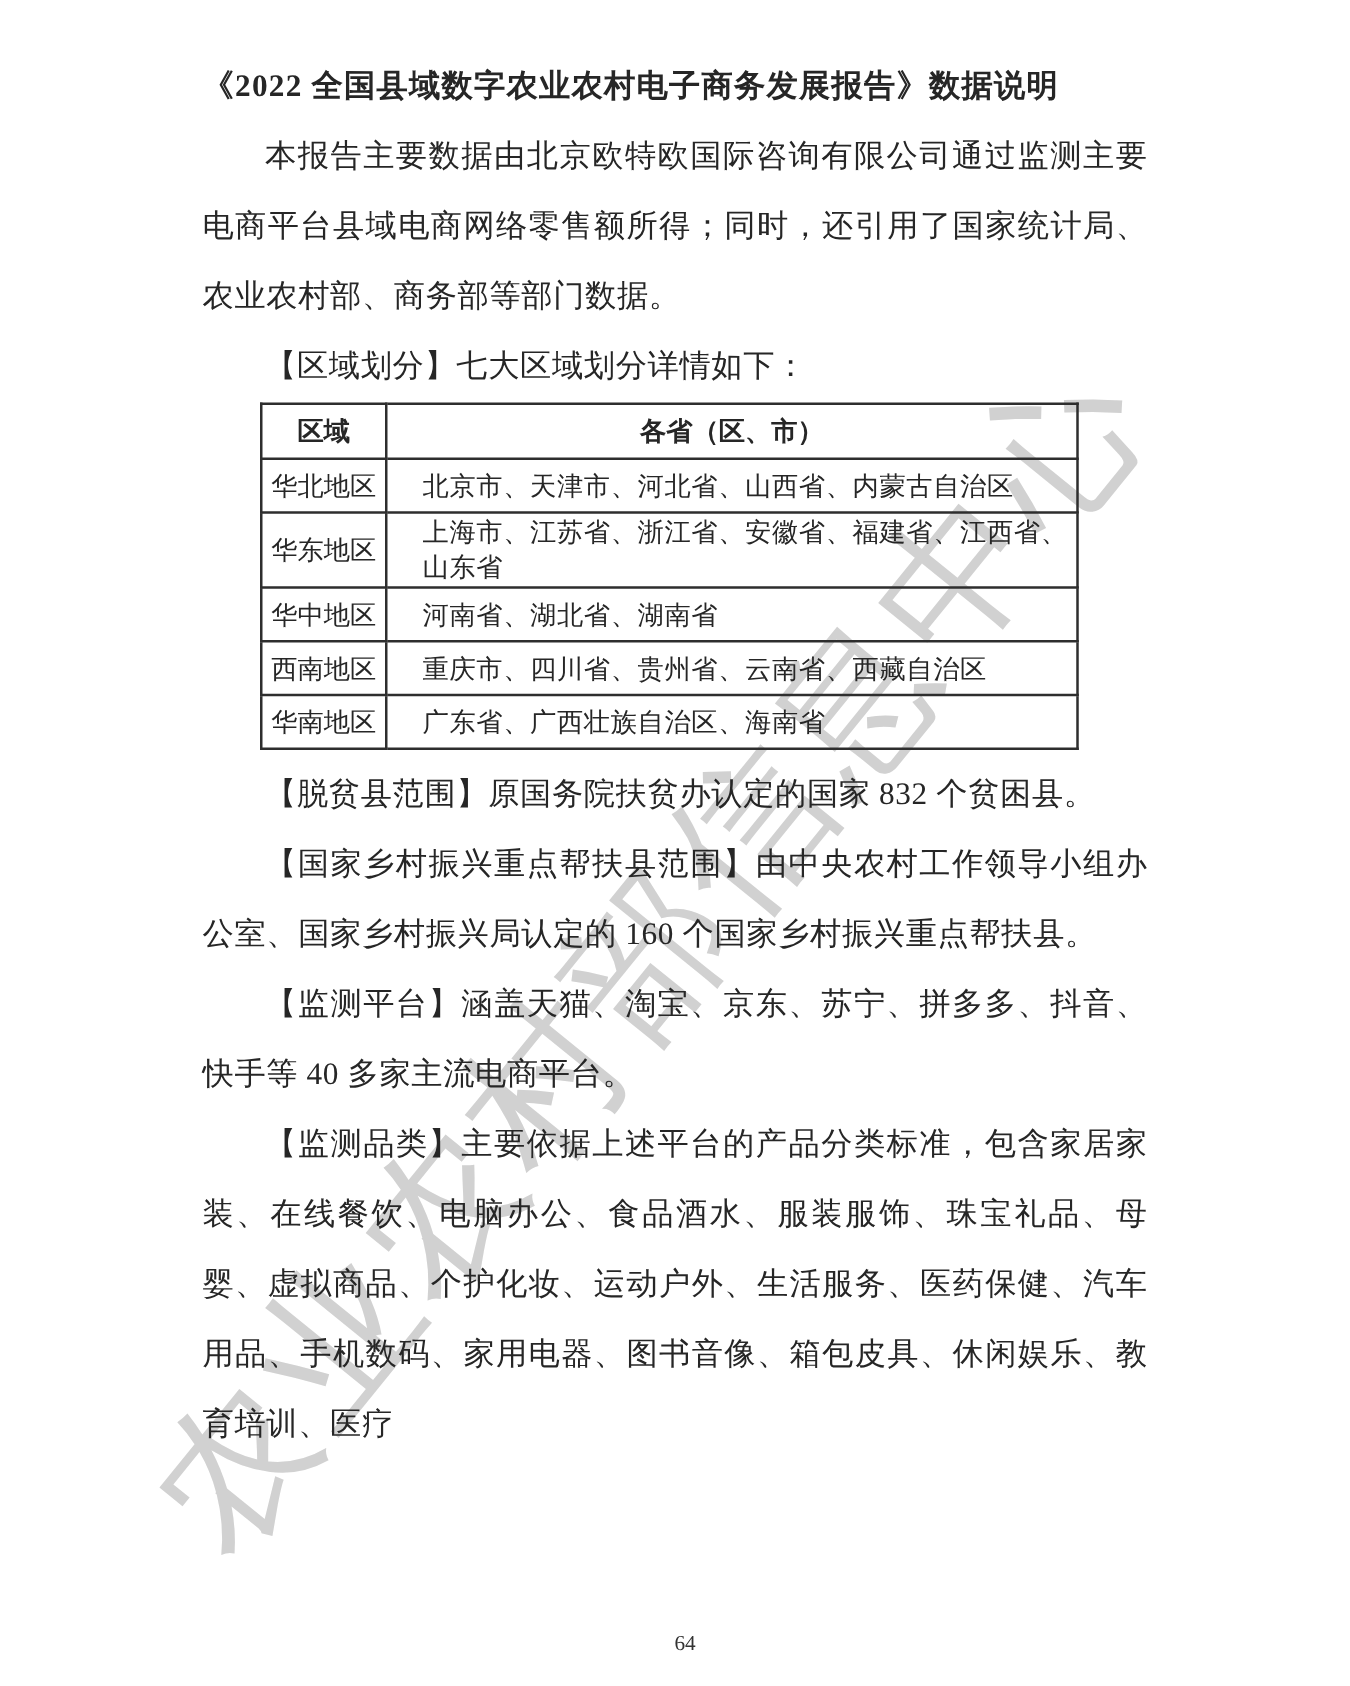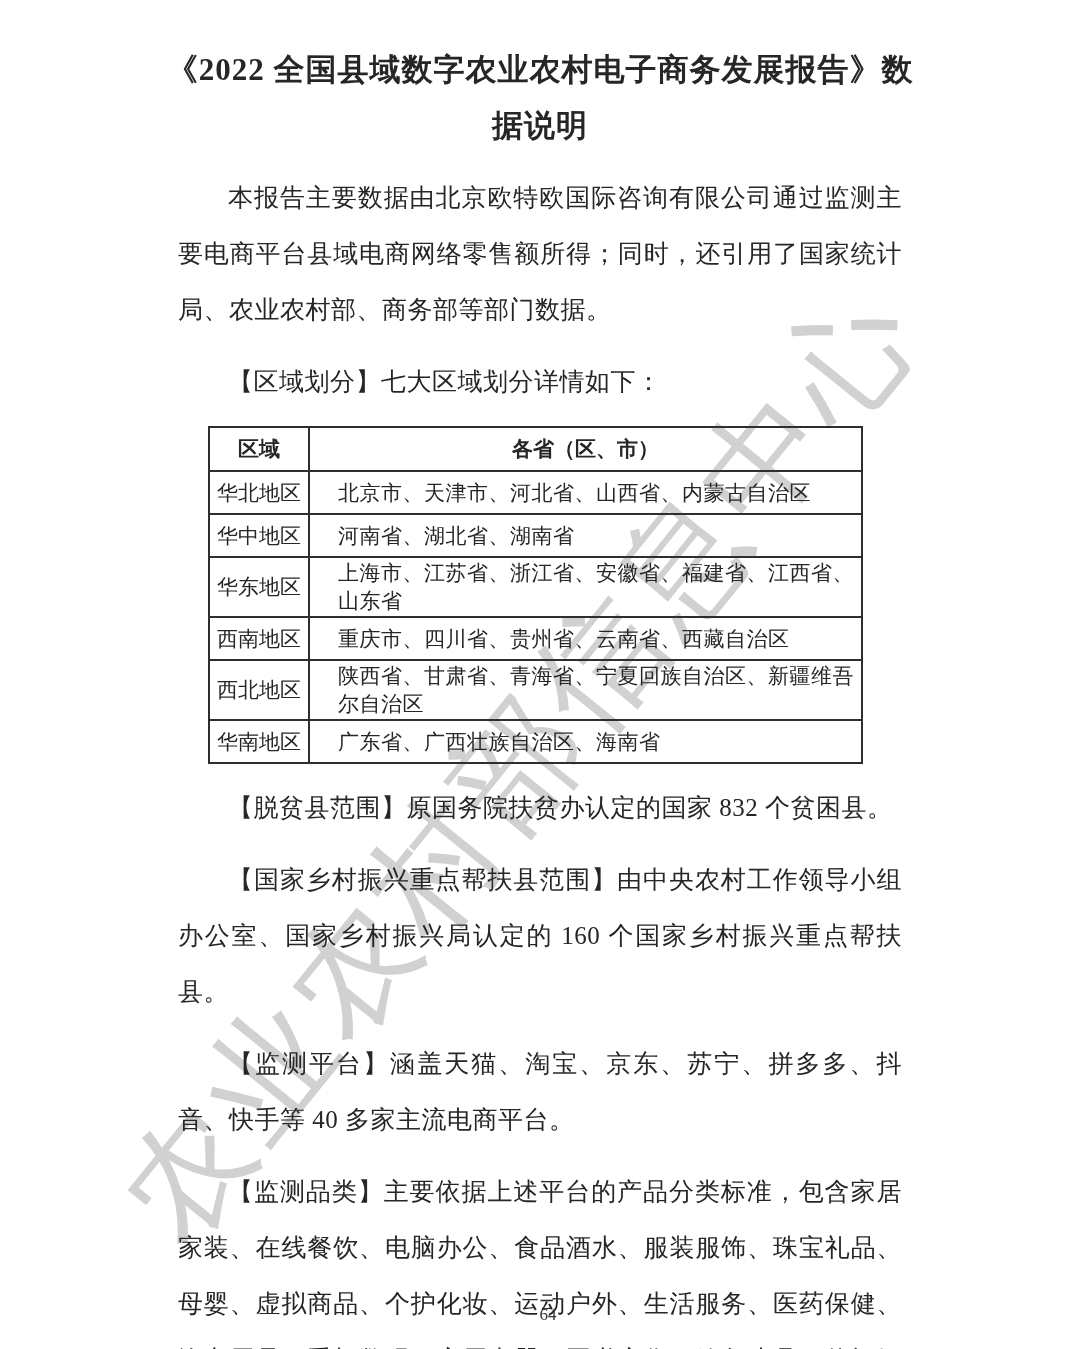--- a/index.html
+++ b/index.html
@@ -34,28 +34,28 @@
   }
   .content {
     position: absolute;
     left: 162px;
     top: 42px;
     width: 756px;
     z-index: 1;
   }
   .title {
     margin: 0;
-    font-size: 31px;
+    font-size: 25px;
     font-weight: bold;
-    text-align: center;
+    text-align: left;
     line-height: 56px;
     letter-spacing: 1px;
   }
   .para {
-    margin: 16px;
+    margin: 0;
     font-size: 25px;
     line-height: 56px;
     text-indent: 2em;
     text-align: justify;
     letter-spacing: 0.5px;
   }
   .region-table {
     border-collapse: collapse;
     margin-left: 46px;
     margin-top: 0;
@@ -127,34 +127,30 @@
           <th>区域</th>
           <th>各省（区、市）</th>
         </tr>
       </thead>
       <tbody>
         <tr>
           <td class="region-cell">华北地区</td>
           <td class="provinces-cell">北京市、天津市、河北省、山西省、内蒙古自治区</td>
         </tr>
         <tr>
+          <td class="region-cell">华东地区</td>
+          <td class="provinces-cell">上海市、江苏省、浙江省、安徽省、福建省、江西省、山东省</td>
+        </tr>
+        <tr>
           <td class="region-cell">华中地区</td>
           <td class="provinces-cell">河南省、湖北省、湖南省</td>
         </tr>
         <tr>
-          <td class="region-cell">华东地区</td>
-          <td class="provinces-cell">上海市、江苏省、浙江省、安徽省、福建省、江西省、山东省</td>
-        </tr>
-        <tr>
           <td class="region-cell">西南地区</td>
           <td class="provinces-cell">重庆市、四川省、贵州省、云南省、西藏自治区</td>
-        </tr>
-        <tr>
-          <td class="region-cell">西北地区</td>
-          <td class="provinces-cell">陕西省、甘肃省、青海省、宁夏回族自治区、新疆维吾尔自治区</td>
         </tr>
         <tr>
           <td class="region-cell">华南地区</td>
           <td class="provinces-cell">广东省、广西壮族自治区、海南省</td>
         </tr>
       </tbody>
     </table>
 
     <div class="after-table">
       <p class="para">【脱贫县范围】原国务院扶贫办认定的国家 832 个贫困县。</p>

